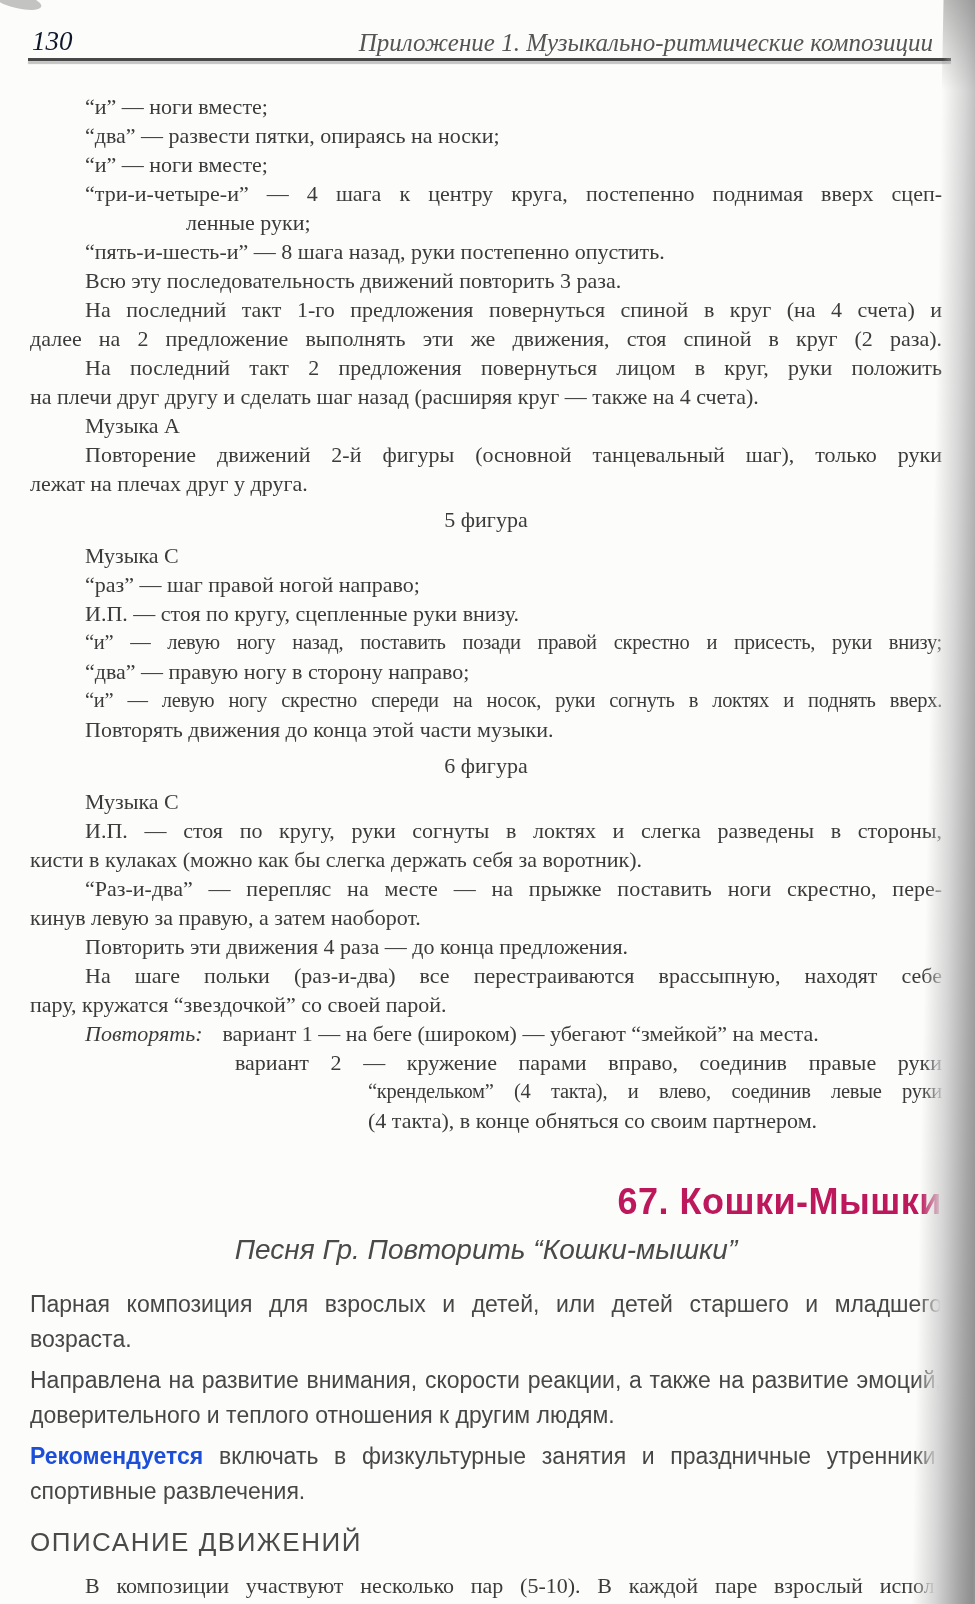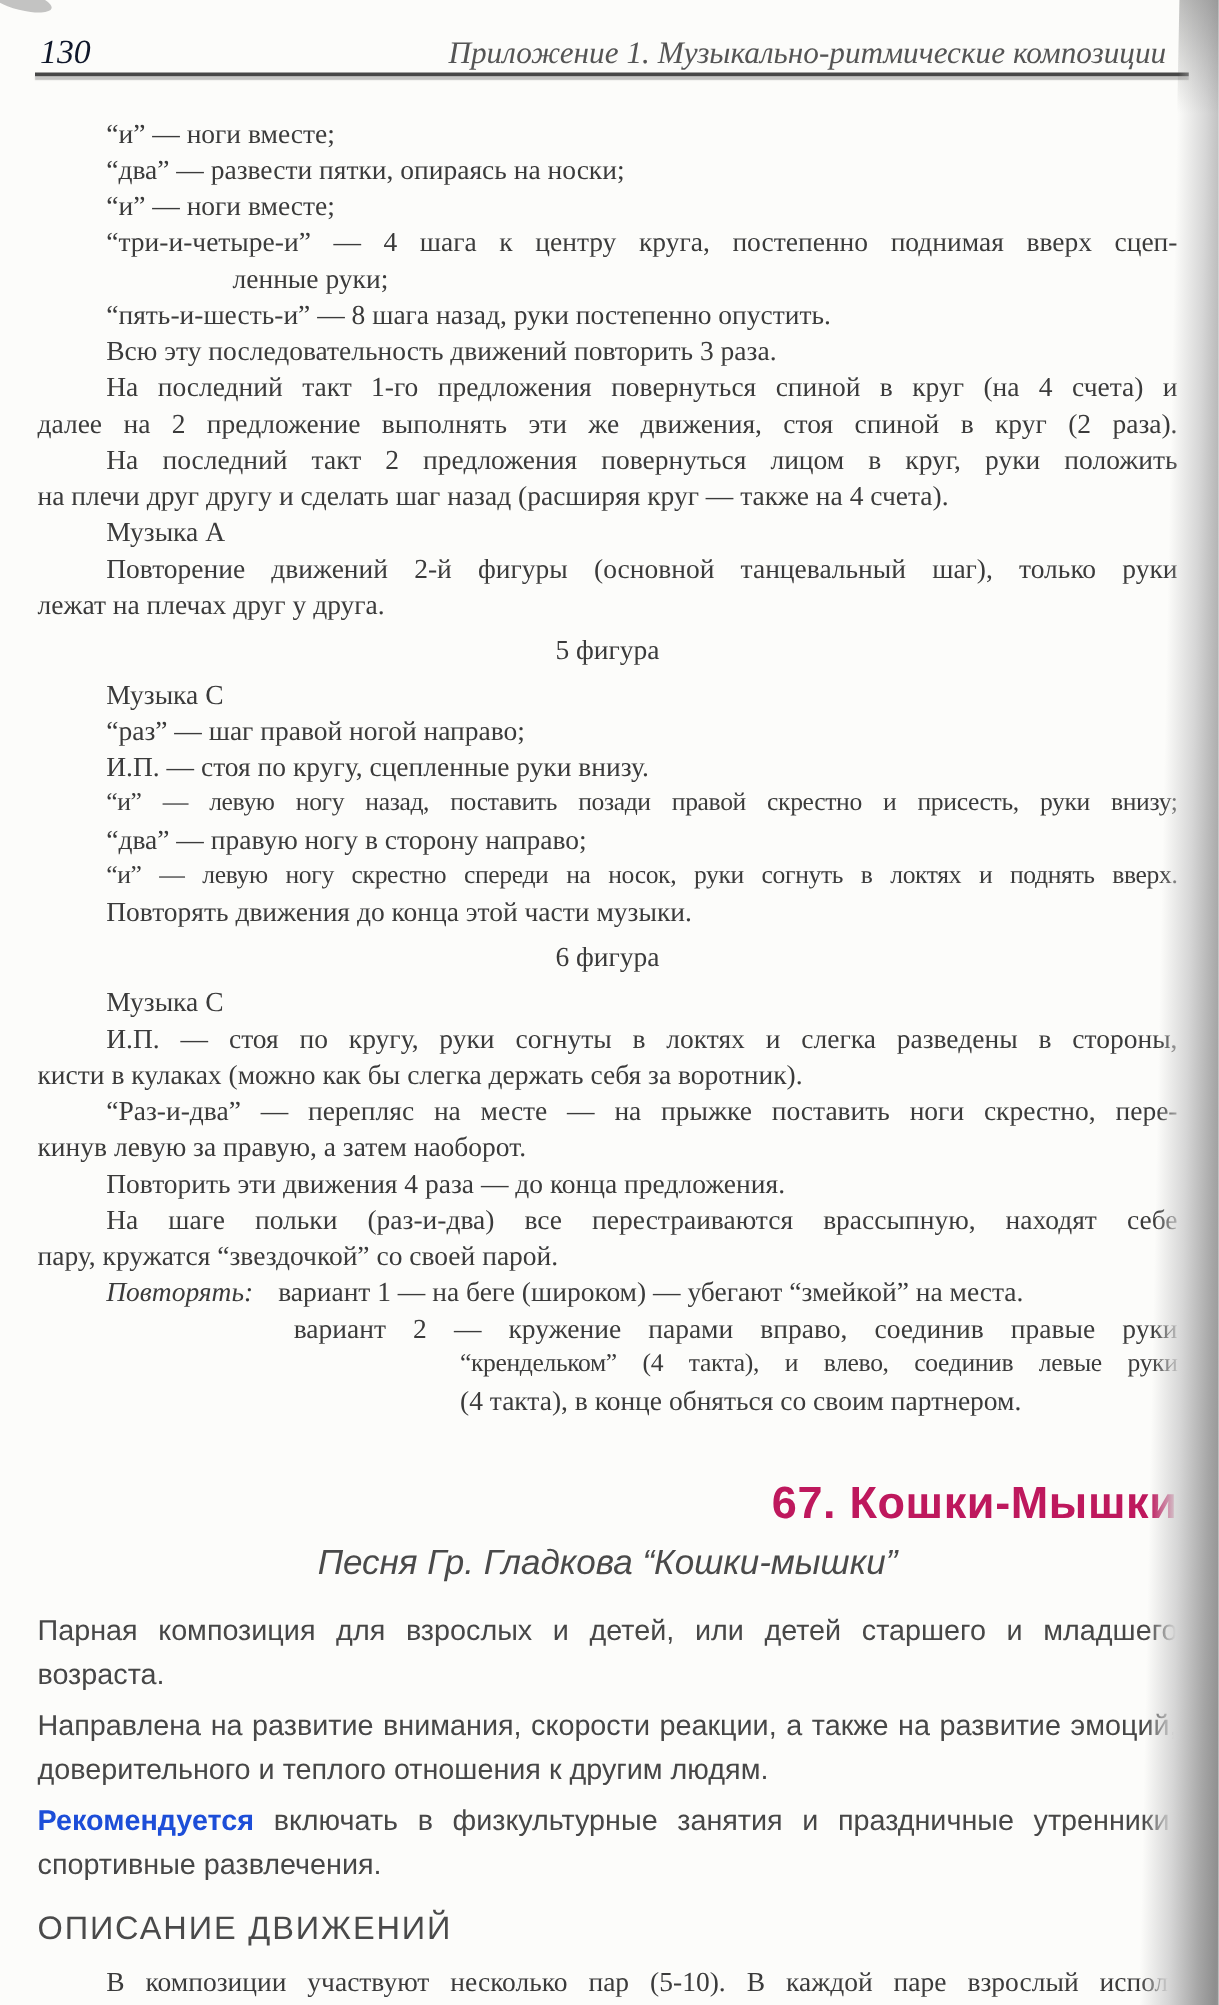--- a/index.html
+++ b/index.html
@@ -95,21 +95,21 @@
         <div class="ln ind">Повторить эти движения 4 раза — до конца предложения.</div>
         <div class="ln ind j">На шаге польки (раз-и-два) все перестраиваются врассыпную, находят себе</div>
         <div class="ln">пару, кружатся “звездочкой” со своей парой.</div>
         <div class="ln ind"><span class="lbl">Повторять:</span>вариант 1 — на беге (широком) — убегают “змейкой” на места.</div>
         <div class="ln v2 j">вариант 2 — кружение парами вправо, соединив правые руки</div>
         <div class="ln cont3 j tight">“крендельком” (4 такта), и влево, соединив левые руки</div>
         <div class="ln cont3">(4 такта), в конце обняться со своим партнером.</div>
       </div>
 
     <h1 class="title">67. Кошки-Мышки</h1>
-    <div class="subtitle">Песня Гр. Гладкова “Кошки-мышки”</div>
+    <div class="subtitle">Песня Гр. Повторить “Кошки-мышки”</div>
 
     <div class="intro">
         <div class="pl j">Парная композиция для взрослых и детей, или детей старшего и младшего возраста.</div>
         <div class="pl j pstart">Направлена на развитие внимания, скорости реакции, а также на развитие эмоций,</div>
         <div class="pl">доверительного и теплого отношения к другим людям.</div>
         <div class="pl j pstart"><b>Рекомендуется</b> включать в физкультурные занятия и праздничные утренники,</div>
         <div class="pl">спортивные развлечения.</div>
       </div>
 
     <div class="subhead">ОПИСАНИЕ ДВИЖЕНИЙ</div>

